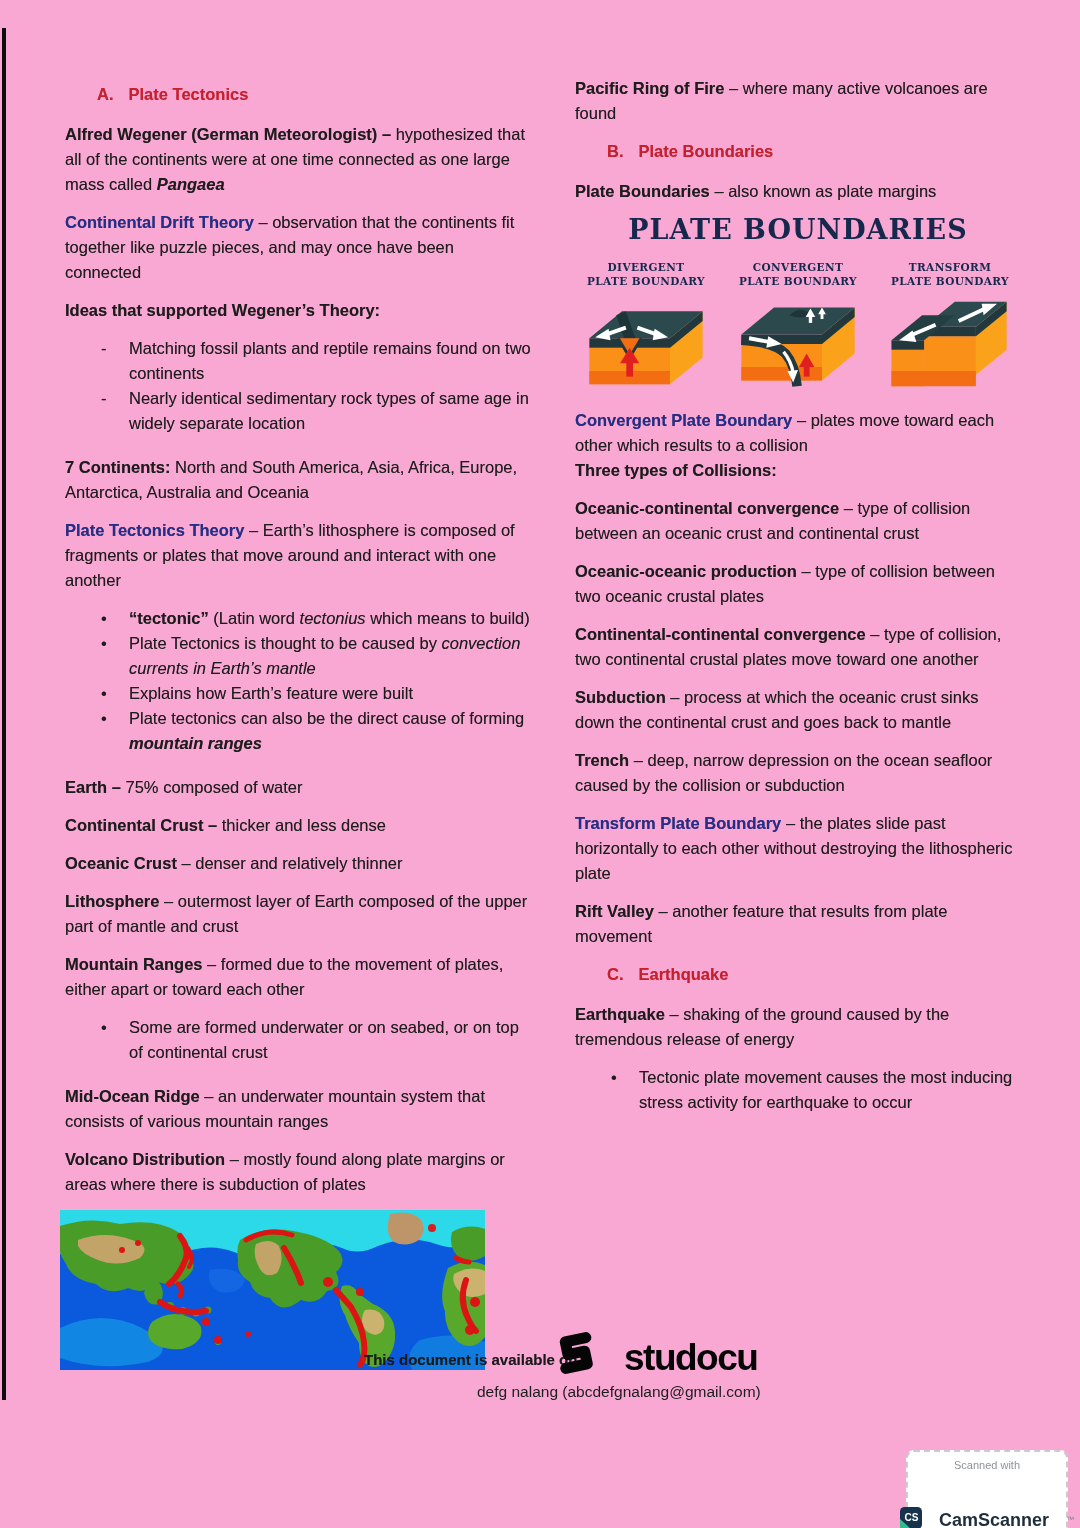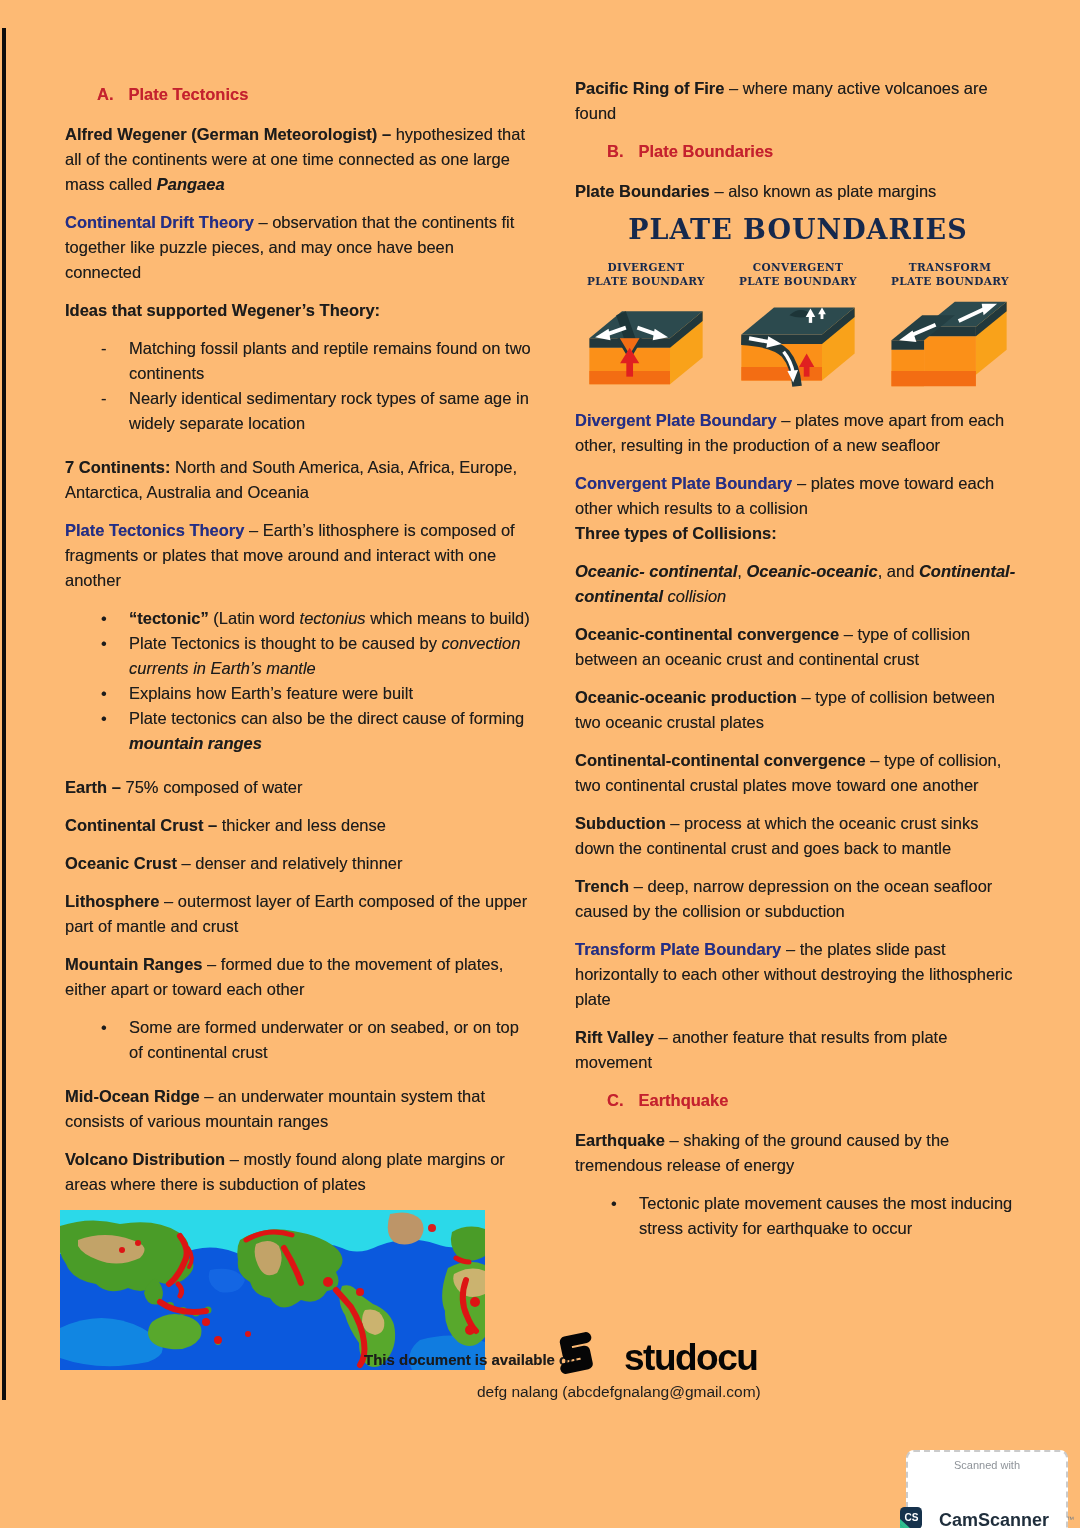--- a/index.html
+++ b/index.html
@@ -1,17 +1,17 @@
 <!DOCTYPE html>
 <html><head>
 <meta charset="utf-8">
 <style>
   html,body{margin:0;padding:0;background:#e8e8e8;}
   .page{
-    position:relative;width:1080px;height:1528px;background:#fdba74;
+    position:relative;width:1080px;height:1528px;background:#f9a8d4;
     font-family:"Liberation Sans",sans-serif;color:#1c1c1c;overflow:hidden;
     margin:0 auto;
   }
   .left-rule{position:absolute;left:2px;top:28px;width:4px;height:1372px;background:#0d0d0d;}
   .col{position:absolute;top:76px;font-size:16.5px;line-height:25px;}
   .col-left{left:65px;width:467px;}
   .col-right{left:575px;width:446px;}
   .para{margin:0 0 13px 0;text-shadow:0 0 .4px rgba(20,20,20,.45);}
   .b{font-weight:bold;}
   .i{font-style:italic;}
@@ -215,23 +215,21 @@
           <polygon points="4,46 36,20 70,20 38,46" fill="#243f43"></polygon>
           <path d="M50 30 L22 42" stroke="#ffffff" stroke-width="4"></path>
           <polygon points="26,36 12,46 30,48" fill="#ffffff"></polygon>
           <path d="M74 26 L104 12" stroke="#ffffff" stroke-width="4"></path>
           <polygon points="98,8 114,8 100,20" fill="#ffffff"></polygon>
         </svg>
       </div>
 
     </div>
   </div>
-      <p class="para"><span class="b c-blue">Divergent Plate Boundary</span><span> – plates move apart from each other, resulting in the production of a new seafloor</span></p>
       <p class="para"><span class="b c-blue">Convergent Plate Boundary</span><span> – plates move toward each other which results to a collision</span><br><span class="b">Three types of Collisions:</span></p>
-      <p class="para"><span class="b i">Oceanic- continental</span><span>, </span><span class="b i">Oceanic-oceanic</span><span>, and </span><span class="b i">Continental-continental</span><span class="i"> collision</span></p>
       <p class="para"><span class="b">Oceanic-continental convergence</span><span> – type of collision between an oceanic crust and continental crust</span></p>
       <p class="para"><span class="b">Oceanic-oceanic production</span><span> – type of collision between two oceanic crustal plates</span></p>
       <p class="para"><span class="b">Continental-continental convergence</span><span> – type of collision, two continental crustal plates move toward one another</span></p>
       <p class="para"><span class="b">Subduction</span><span> – process at which the oceanic crust sinks down the continental crust and goes back to mantle</span></p>
       <p class="para"><span class="b">Trench</span><span> – deep, narrow depression on the ocean seafloor caused by the collision or subduction</span></p>
       <p class="para"><span class="b c-blue">Transform Plate Boundary</span><span> – the plates slide past horizontally to each other without destroying the lithospheric plate</span></p>
       <p class="para"><span class="b">Rift Valley</span><span> – another feature that results from plate movement</span></p>
       <div class="heading"><span class="hnum">C.</span><span class="htext">Earthquake</span></div>
       <p class="para"><span class="b">Earthquake</span><span> – shaking of the ground caused by the tremendous release of energy</span></p>
       <div class="list">

